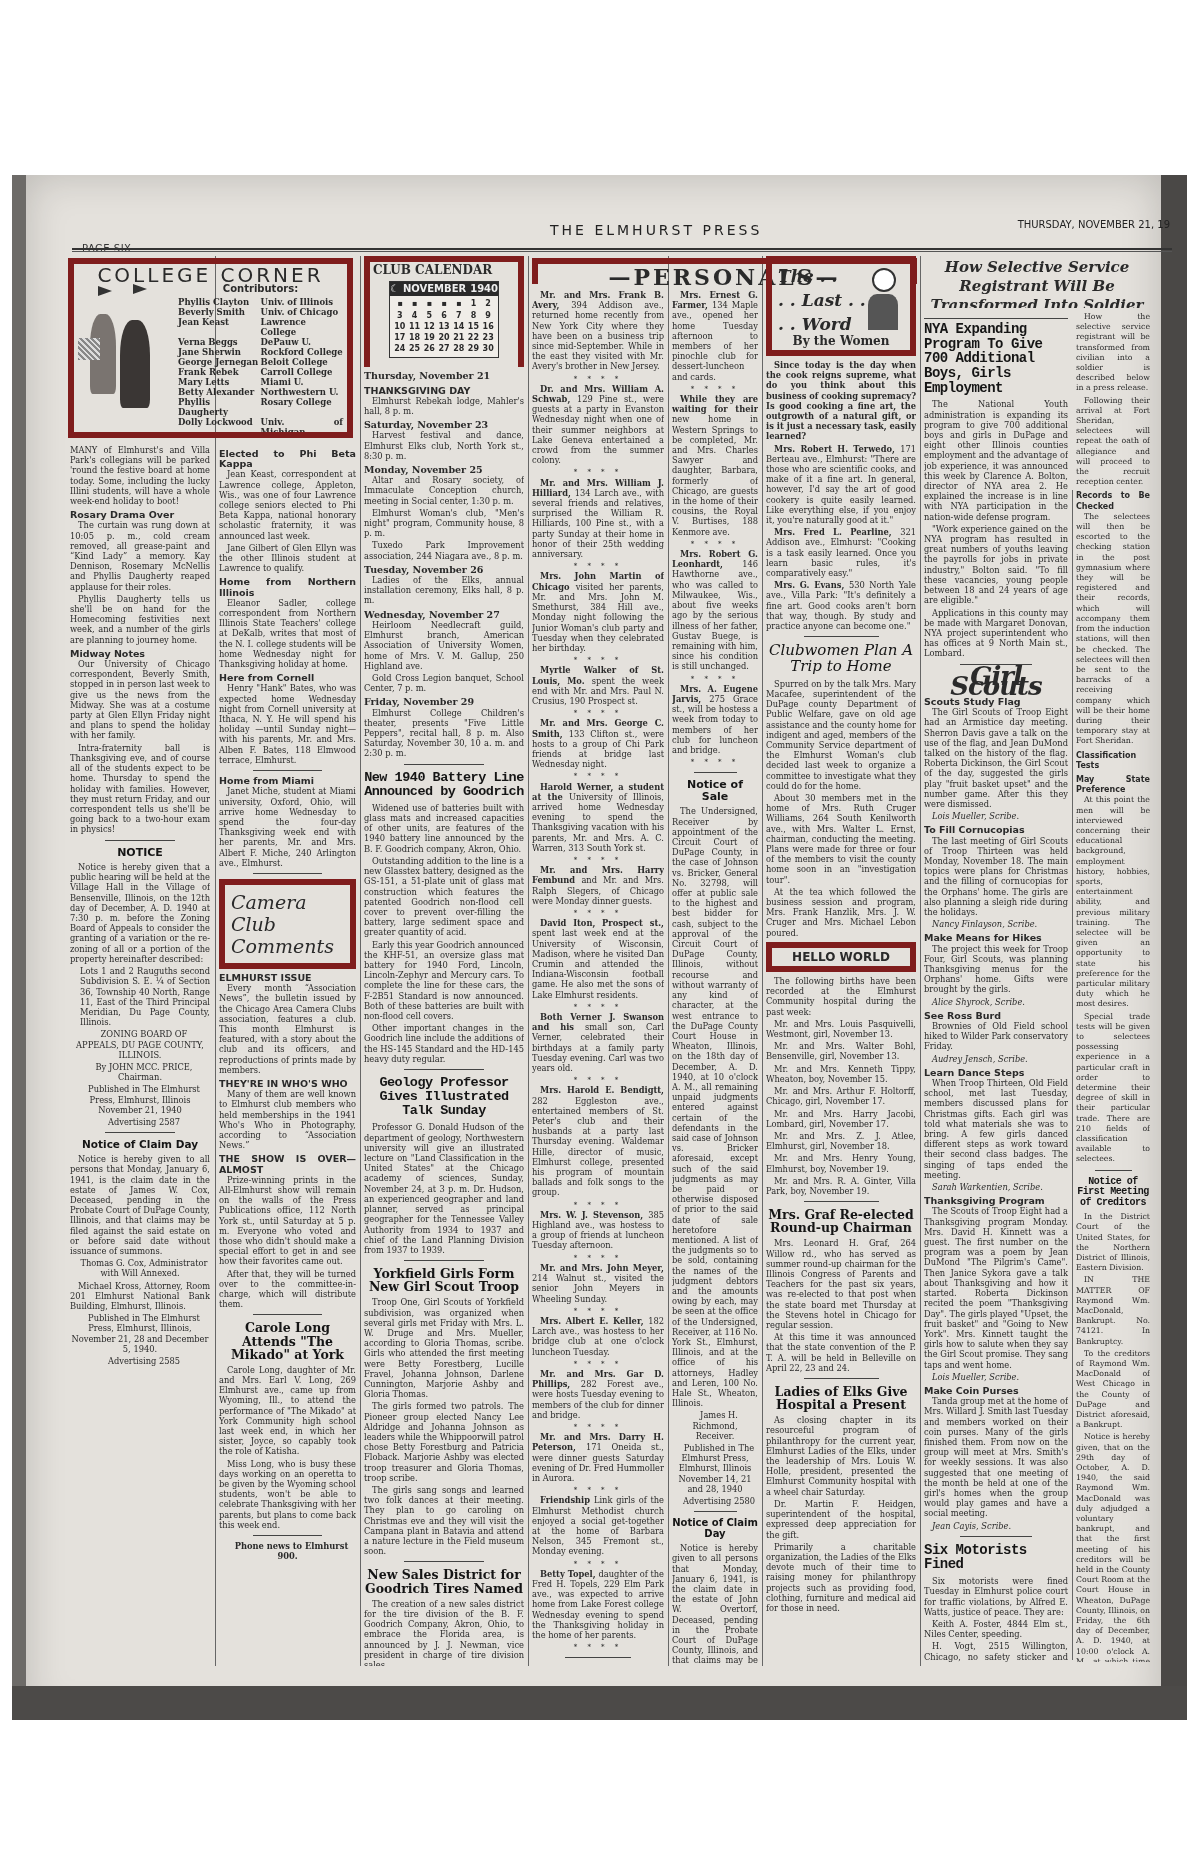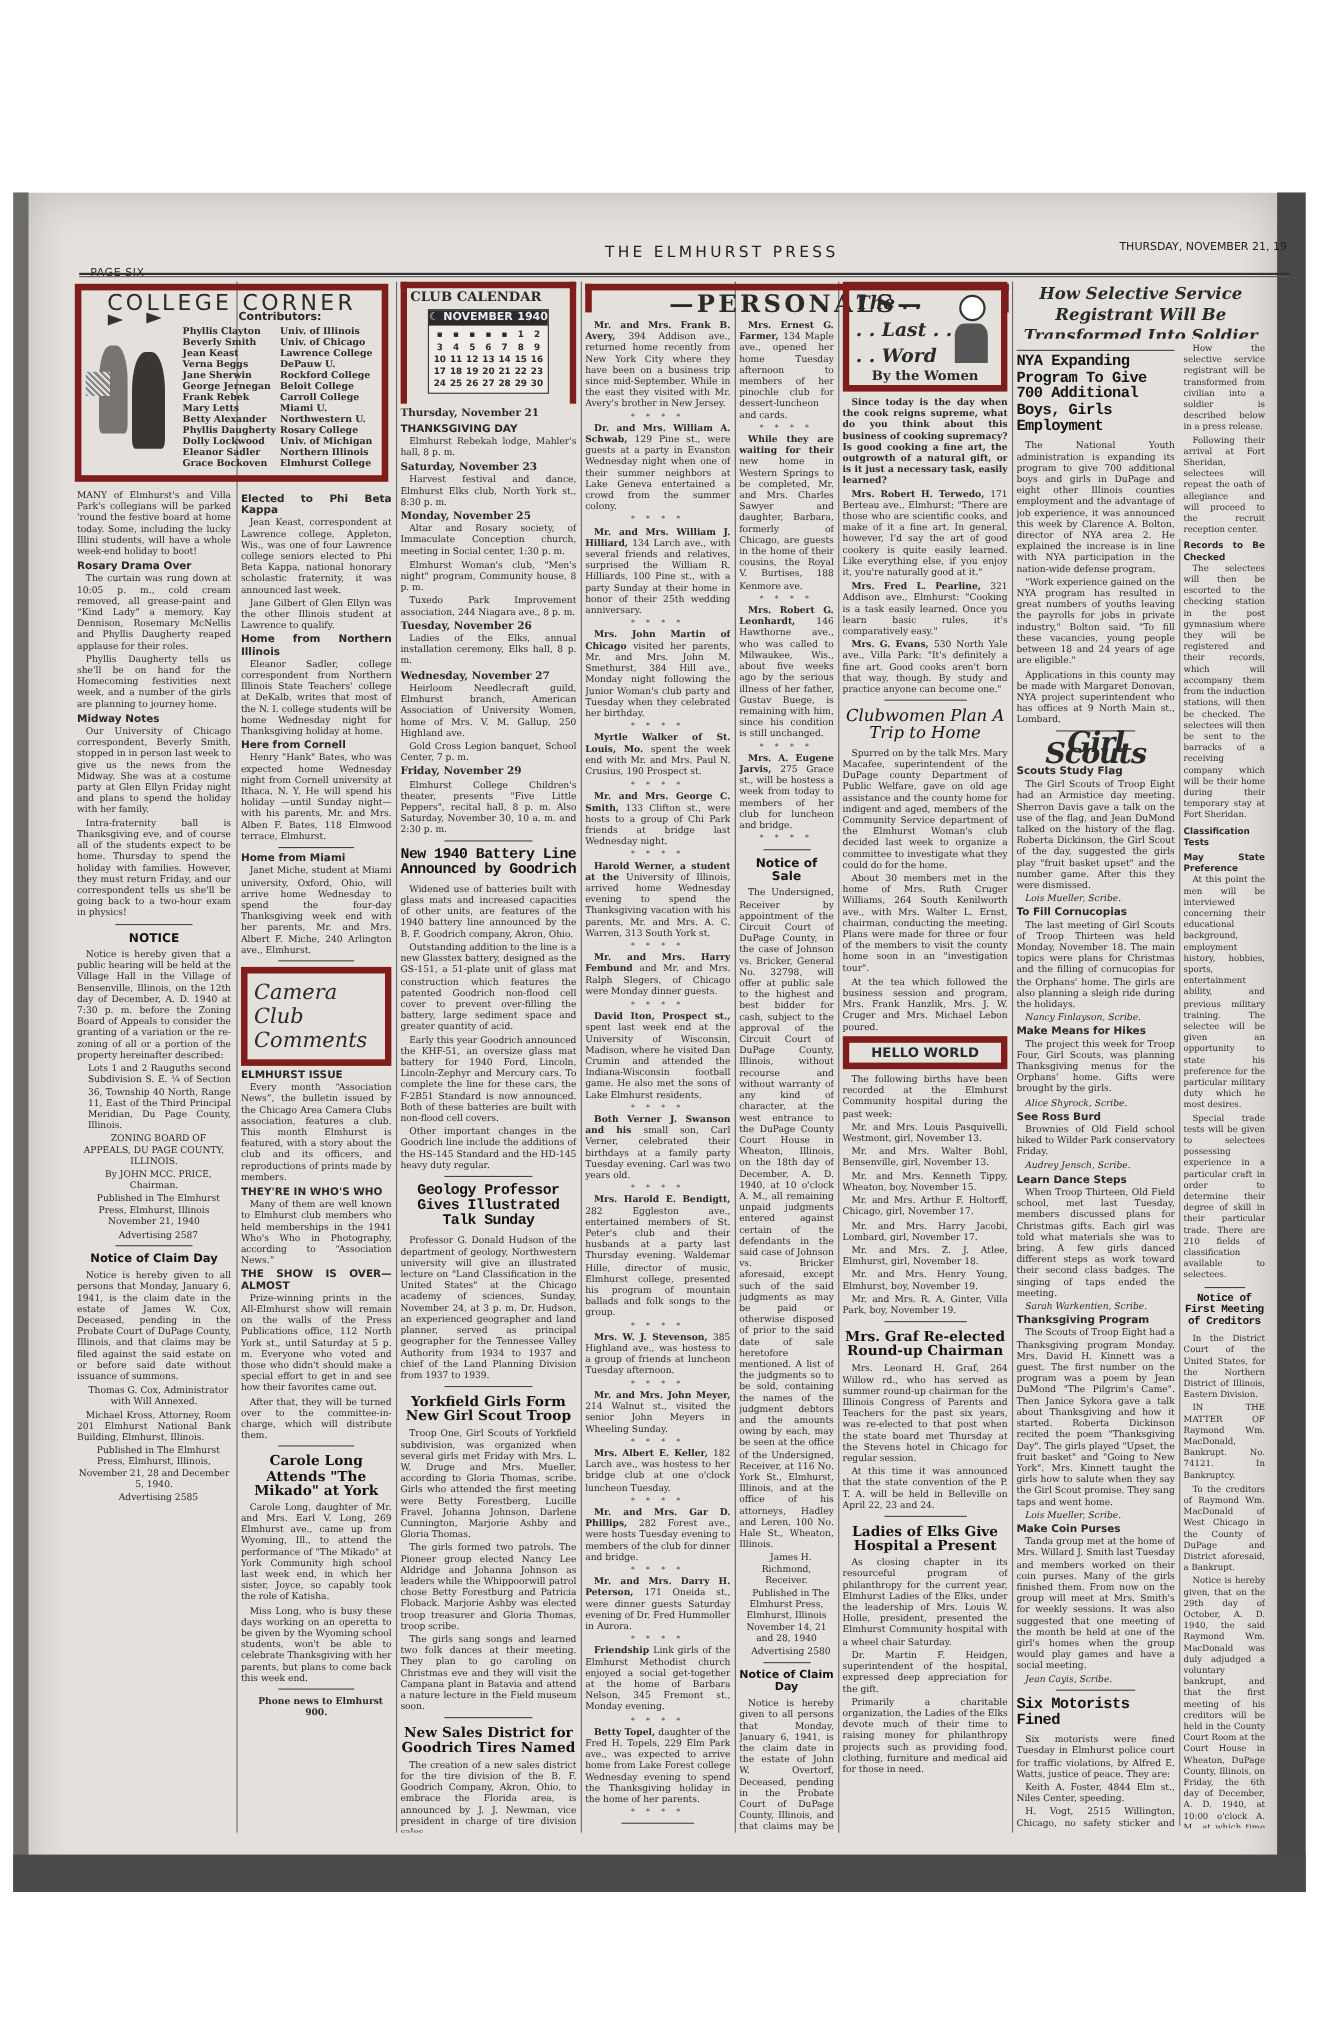--- a/index.html
+++ b/index.html
@@ -52,21 +52,21 @@
 <div class="vrule" style="left:215px"></div>
 <div class="vrule" style="left:360px"></div>
 <div class="vrule" style="left:528px"></div>
 <div class="vrule" style="left:668px"></div>
 <div class="vrule" style="left:762px"></div>
 <div class="vrule" style="left:920px"></div>
 <div class="vrule" style="left:1072px;top:490px;height:1170px"></div>
 
 <div class="col box" style="left:68px;top:258px;width:285px;height:180px">
   <div style="font-family:'DejaVu Sans',sans-serif;font-size:20px;letter-spacing:3px;text-align:center;margin:2px 0 4px">COLLEGE CORNER</div>
-  <div style="display:flex;gap:0">
+  <div style="display:flex;gap:12px">
     <div style="width:88px;height:128px;position:relative">
       <div class="figure" style="position:absolute;left:12px;top:30px;width:26px;height:80px;background:#7a7470"></div>
       <div class="figure" style="position:absolute;left:42px;top:36px;width:30px;height:88px;background:#3a3634"></div>
       <div style="position:absolute;left:20px;top:2px;width:0;height:0;border-left:14px solid #333;border-top:5px solid transparent;border-bottom:5px solid transparent"></div>
       <div style="position:absolute;left:55px;top:0;width:0;height:0;border-left:14px solid #333;border-top:5px solid transparent;border-bottom:5px solid transparent"></div>
       <div style="position:absolute;left:0;top:54px;width:22px;height:22px;background:repeating-linear-gradient(45deg,#888 0 2px,#ddd 2px 4px)"></div>
     </div>
     <div style="flex:1">
       <div style="font-family:'DejaVu Sans',sans-serif;font-weight:bold;font-size:10px;text-align:center;margin-bottom:3px">Contributors:</div>
       <div class="contrib" id="contrib-list">

